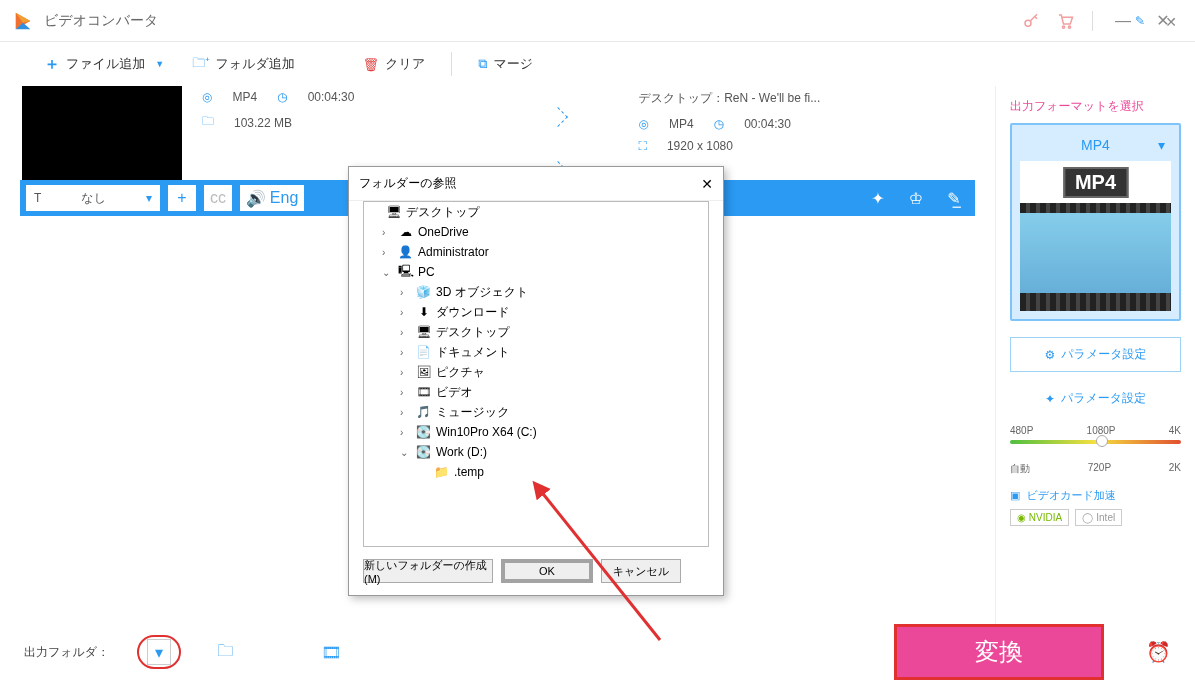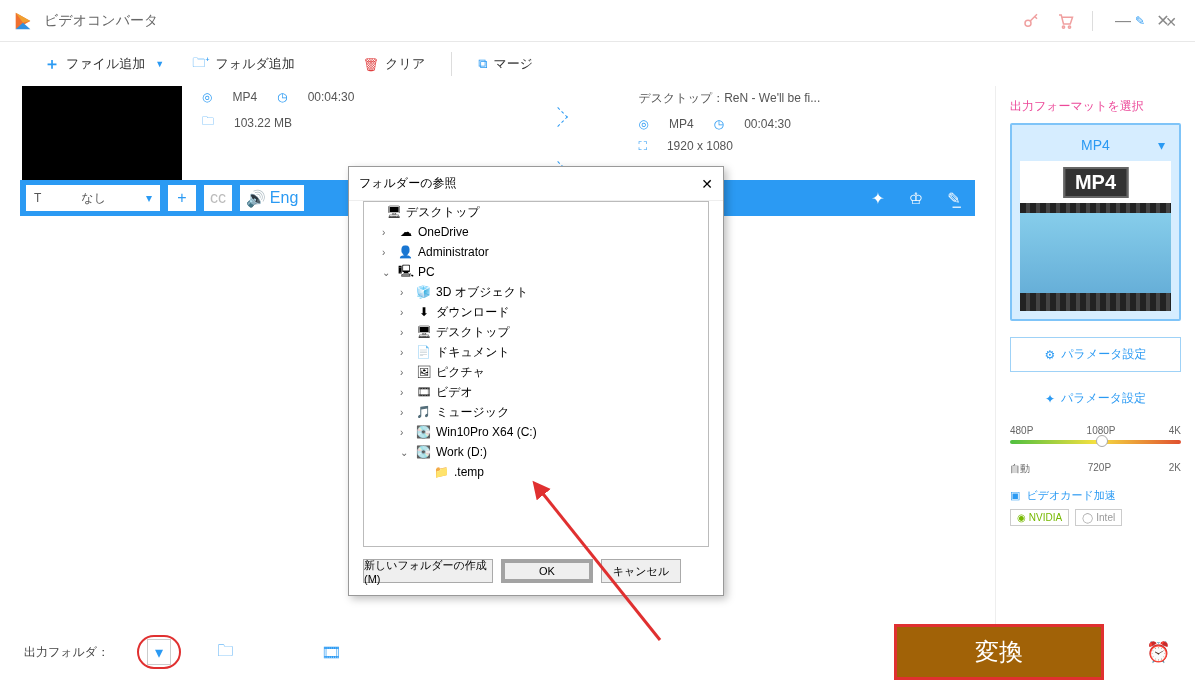--- a/index.html
+++ b/index.html
@@ -71,21 +71,21 @@
 
 
 .bottombar { position: absolute; bottom: 12px; left: 0; right: 0; height: 62px; display: flex; align-items: center; padding: 0 24px; gap: 28px; }
 .bb-label { font-size: 12px; color: #444; }
 .path-input { flex: 1; max-width: 510px; height: 26px; border: 1px solid #ccc; padding: 0 8px; font-size: 12px; color: #333; margin-right: -1px; }
 .dd-circle { border: 2px solid #e03030; border-radius: 18px; padding: 2px 8px; display: inline-flex; }
 .bb-dbtn { width: 24px; height: 26px; border: 1px solid #ccc; display: flex; align-items: center; justify-content: center; color: #2b9af3; }
 .bb-open { color: #2b9af3; margin-left: 8px; cursor: pointer; }
 .bb-film { color: #2b9af3; margin-left: 60px; cursor: pointer; }
 .bb-sep { flex: 1; }
-.convert-btn { width: 210px; height: 56px; background: #a16207; border: 3px solid #e03030; color: #fff; font-size: 24px; display: flex; align-items: center; justify-content: center; cursor: pointer; }
+.convert-btn { width: 210px; height: 56px; background: #ec4899; border: 3px solid #e03030; color: #fff; font-size: 24px; display: flex; align-items: center; justify-content: center; cursor: pointer; }
 .clock-icon { color: #2b9af3; margin-left: 14px; font-size: 20px; }
 
 
 .dialog { position: absolute; top: 166px; left: 348px; width: 376px; height: 430px; background: #fff; border: 1px solid #999; box-shadow: 3px 3px 8px rgba(0,0,0,.25); display: flex; flex-direction: column; }
 .dlg-title { display: flex; align-items: center; padding: 8px 10px; font-size: 12px; border-bottom: 1px solid #eee; }
 .dlg-title .x { margin-left: auto; cursor: pointer; font-size: 14px; }
 .dlg-label { padding: 12px 14px; font-size: 12px; }
 .tree { flex: 1; border: 1px solid #bbb; margin: 0 14px; overflow-y: scroll; font-size: 12px; }
 .tree-item { display: flex; align-items: center; height: 20px; padding-left: 6px; gap: 4px; white-space: nowrap; }
 .tree-item .exp { width: 12px; color: #666; font-size: 10px; }

